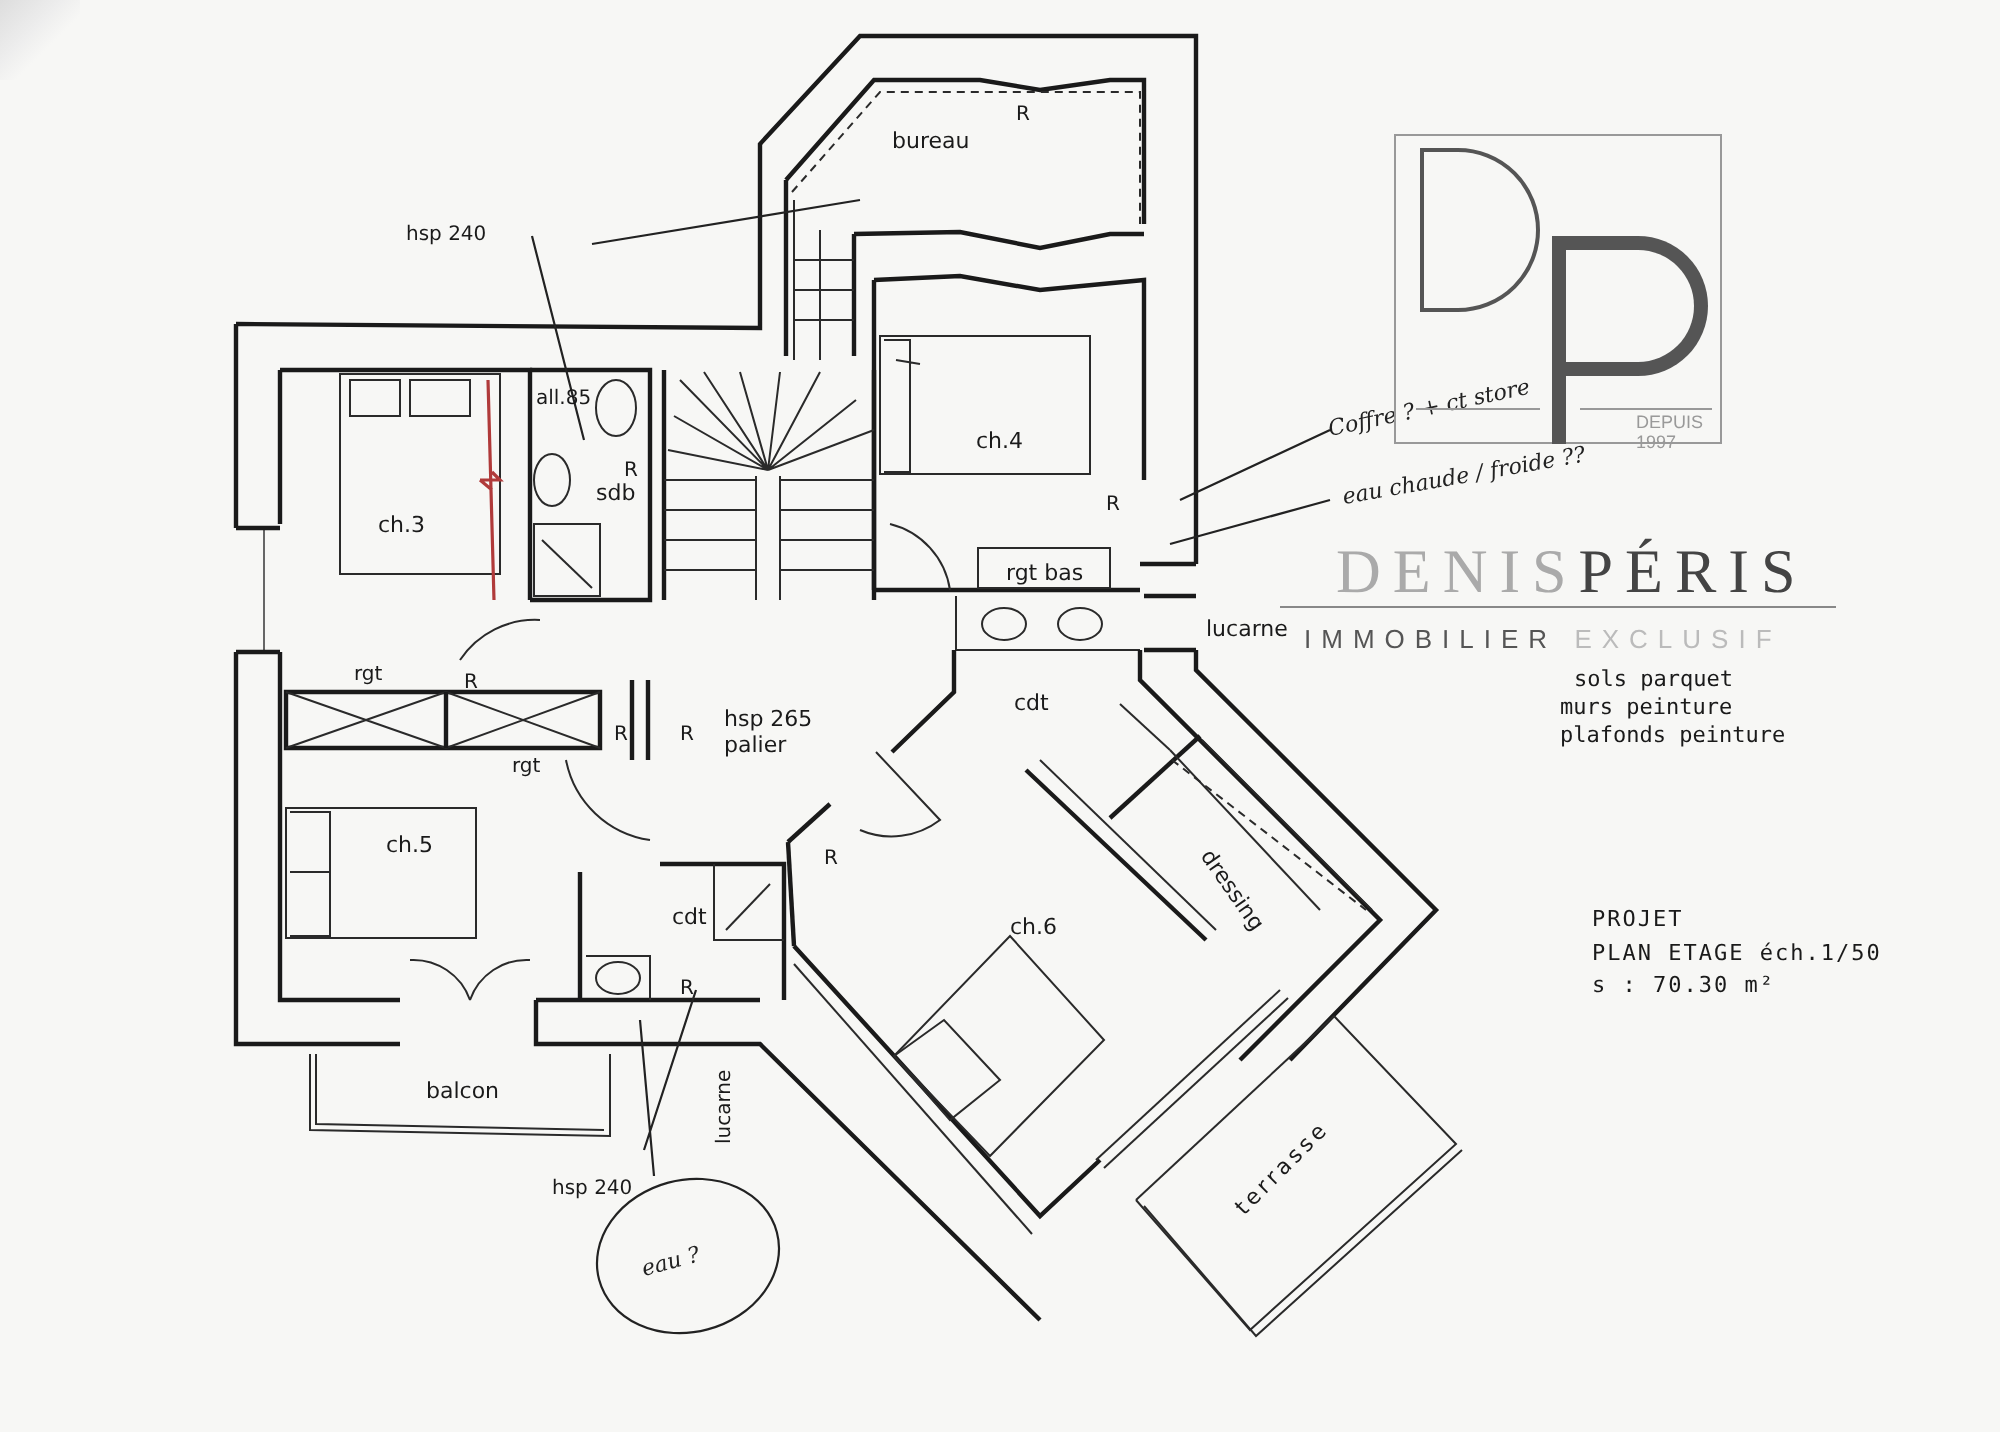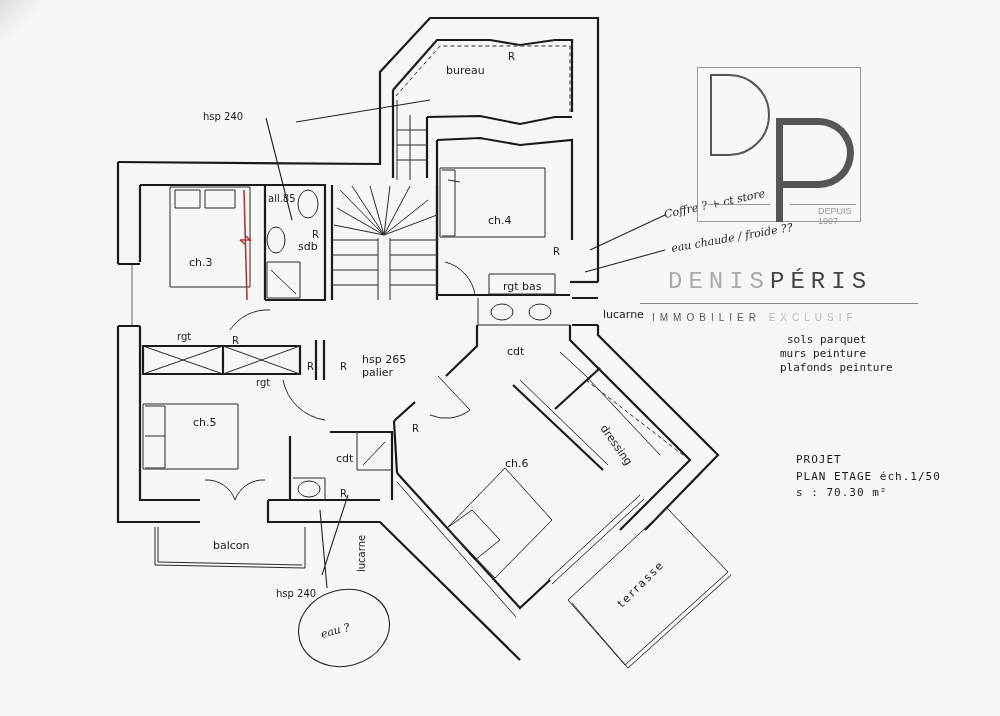--- a/index.html
+++ b/index.html
@@ -16,24 +16,24 @@
     .note { font-family:"DejaVu Sans Mono", monospace; font-size:11px; fill:#1a1a1a; }
     .proj { font-family:"DejaVu Sans Mono", monospace; font-size:11px; fill:#1a1a1a; letter-spacing:1px; }
     .scrib { font-family:"DejaVu Serif", serif; font-style:italic; font-size:11px; fill:#222; }
     .logo-box { position:absolute; left:697px; top:67px; width:164px; height:155px; border:1px solid #999; box-sizing:border-box; }
     .logo-d { position:absolute; left:12px; top:6px; width:60px; height:82px; border:2px solid #555; border-left:2px solid #555; border-radius:0 44px 44px 0; box-sizing:border-box; }
     .logo-p-stem { position:absolute; left:78px; top:50px; width:7px; height:104px; background:#555; }
     .logo-p-bowl { position:absolute; left:78px; top:50px; width:78px; height:70px; border:7px solid #555; border-left:none; border-radius:0 40px 40px 0; box-sizing:border-box; }
     .logo-line-l { position:absolute; left:10px; top:136px; width:62px; height:1px; background:#999; }
     .logo-line-r { position:absolute; left:92px; top:136px; width:66px; height:1px; background:#999; }
     .logo-depuis { position:absolute; left:92px; top:138px; font-family:"Liberation Sans", sans-serif; font-size:9px; color:#999;margin-left:28px; }
-    .brand-name { position:absolute; left:668px; top:268px; font-family:Liberation Mono, monospace; font-size:24px; letter-spacing:6px; color:#aaa; }
+    .brand-name { position:absolute; left:668px; top:268px; font-family:Liberation Serif, serif; font-size:31px; letter-spacing:6px; color:#aaa; }
     .brand-name b { color:#444; font-weight:normal; }
     .brand-rule { position:absolute; left:640px; top:303px; width:278px; height:1px; background:#888; }
-    .brand-tag { position:absolute; left:652px; top:312px; font-family:"Liberation Sans", sans-serif; font-size:10px; letter-spacing:5px; color:#555; }
+    .brand-tag { position:absolute; left:652px; top:312px; font-family:"Liberation Sans", sans-serif; font-size:13px; letter-spacing:5px; color:#555; }
     .brand-tag span { color:#bbb; }
     .fold { position:absolute; left:0; top:0; width:40px; height:40px; background:linear-gradient(135deg,#ddd 0%, #eee 40%, transparent 60%); }
   </style>
 </head>
 <body>
 
 <div class="fold"></div>
 
 <svg id="plan" viewBox="0 0 1000 716">
 

